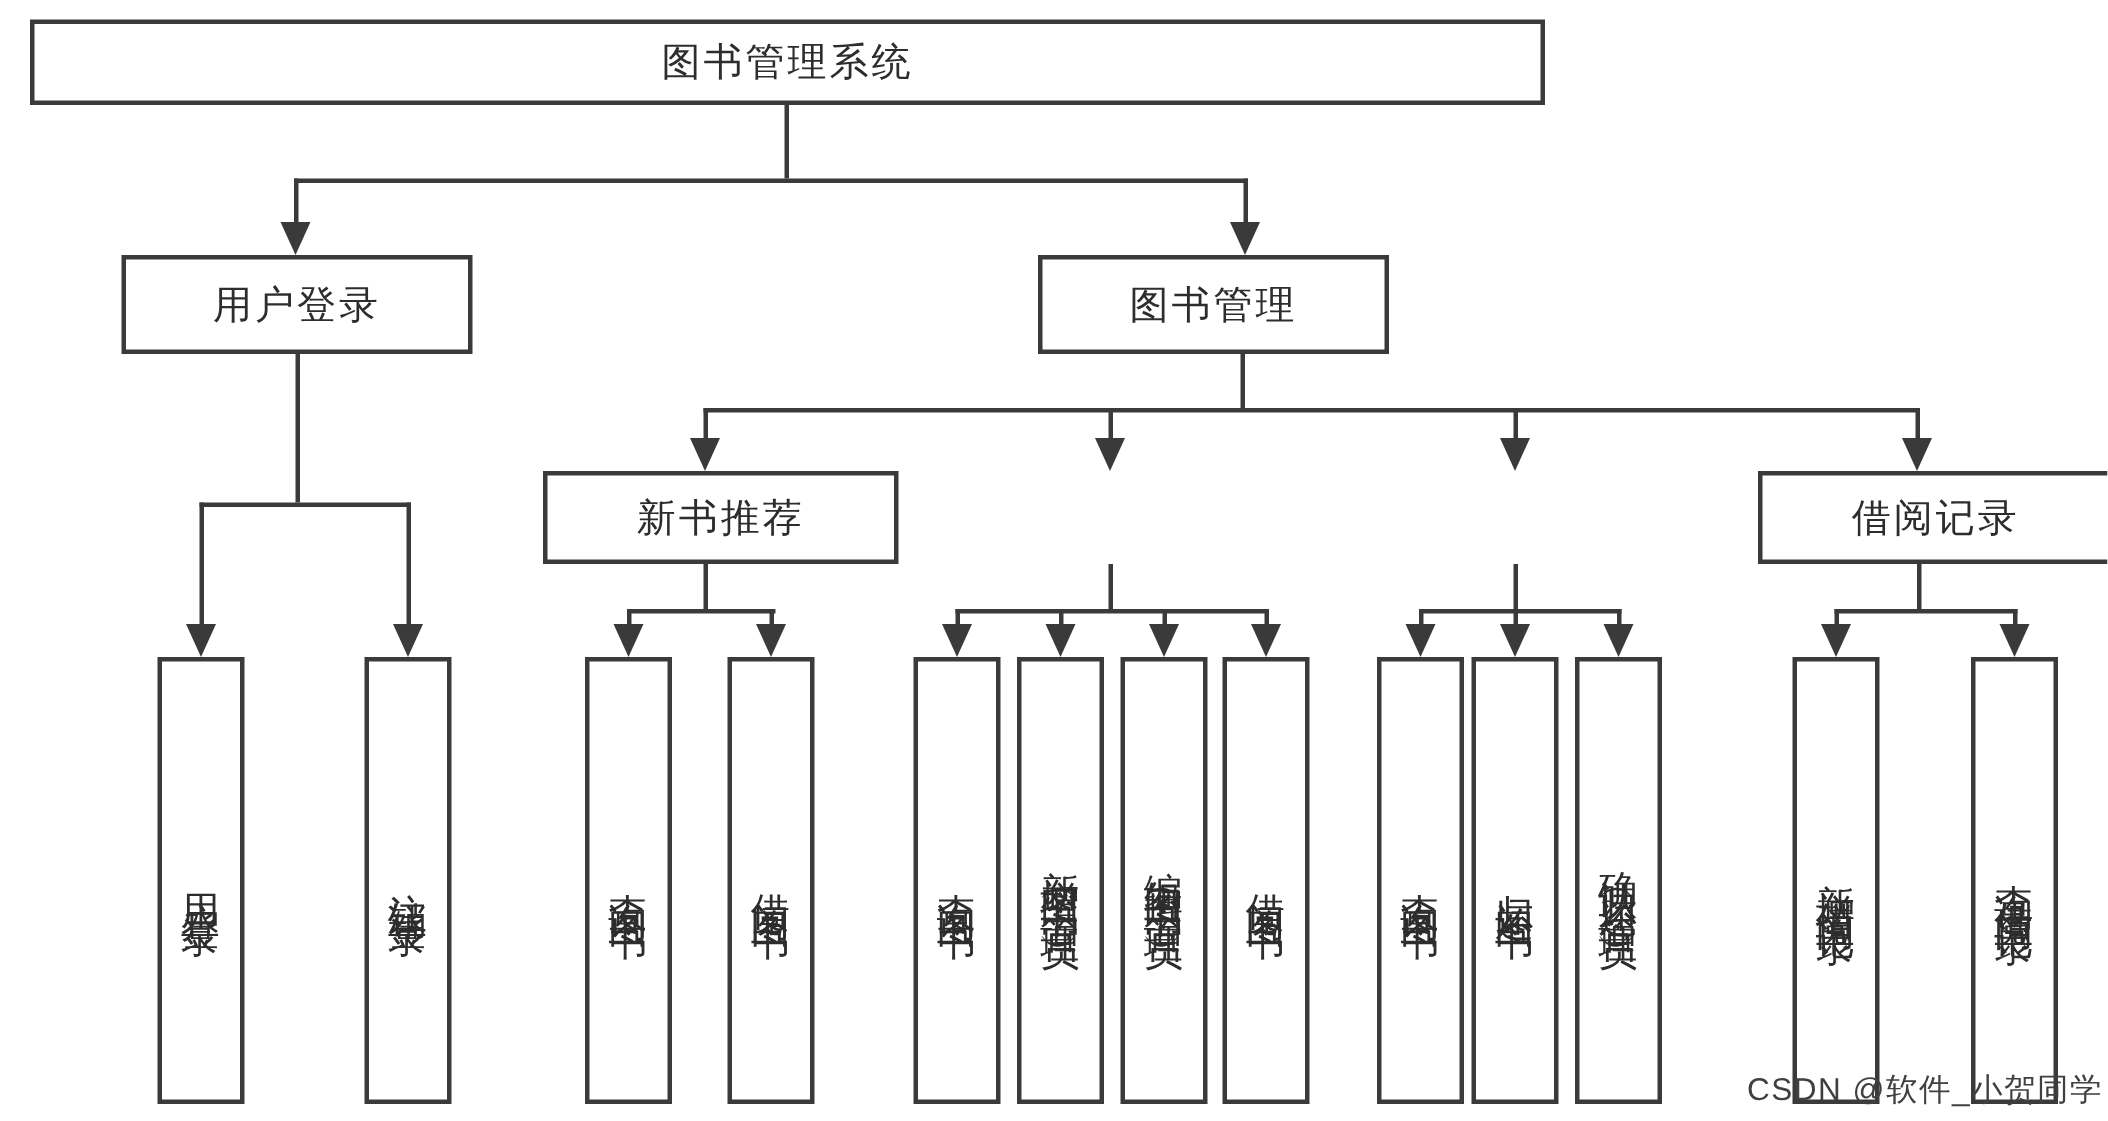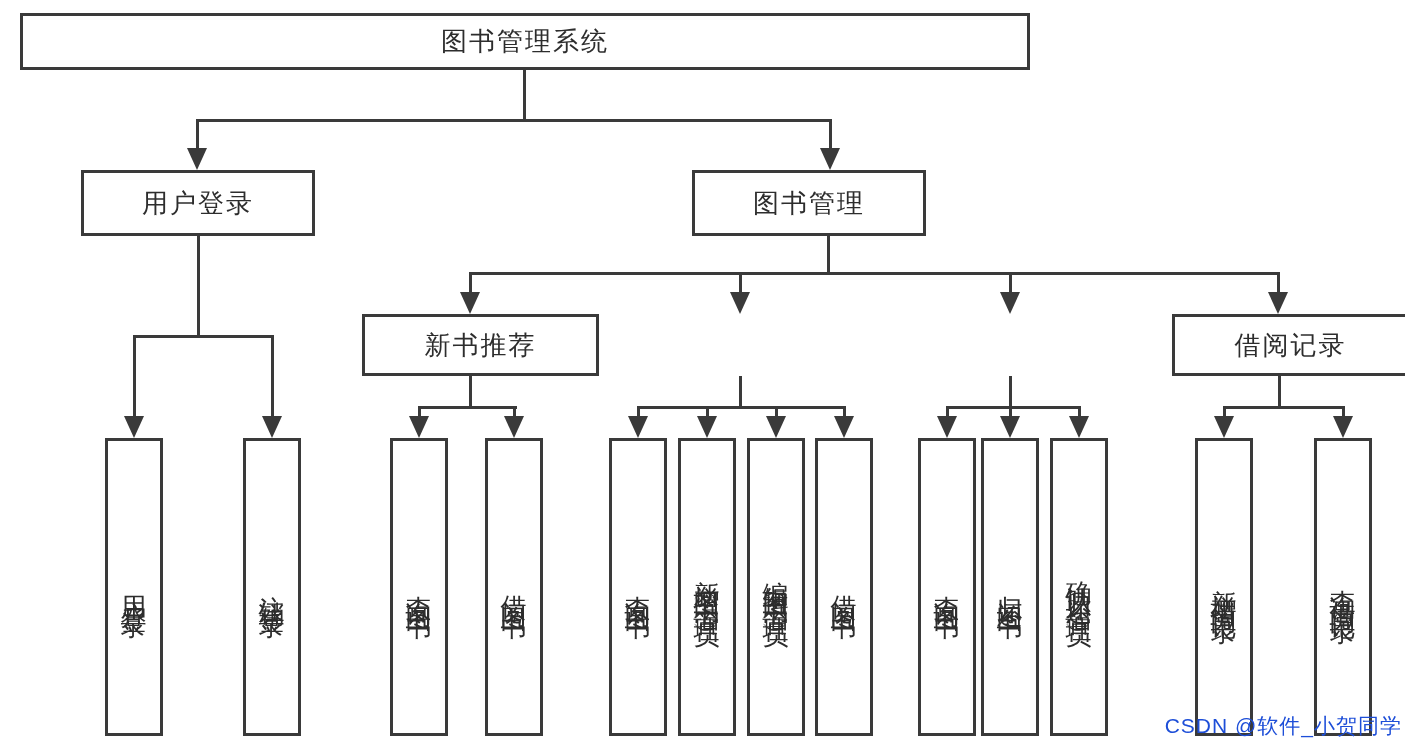--- a/index.html
+++ b/index.html
@@ -23,21 +23,21 @@
   }
   .line{position:absolute;background:#3a3a3a;}
   .vl{width:3px;}
   .hl{height:3px;}
   .arr{
     position:absolute;width:0;height:0;
     border-left:10px solid transparent;border-right:10px solid transparent;
     border-top:22px solid #3a3a3a;
   }
   .watermark{
-    position:absolute;right:3px;bottom:7px;font-size:21px;color:#1d4ed8;
+    position:absolute;right:3px;bottom:7px;font-size:21px;color:#404040;
     z-index:5;letter-spacing:1px;white-space:nowrap;
   }
 </style>
 </head>
 <body>
 
 <div class="canvas">
 
   <div class="box root">
     <span class="lbl">图书管理系统</span>

